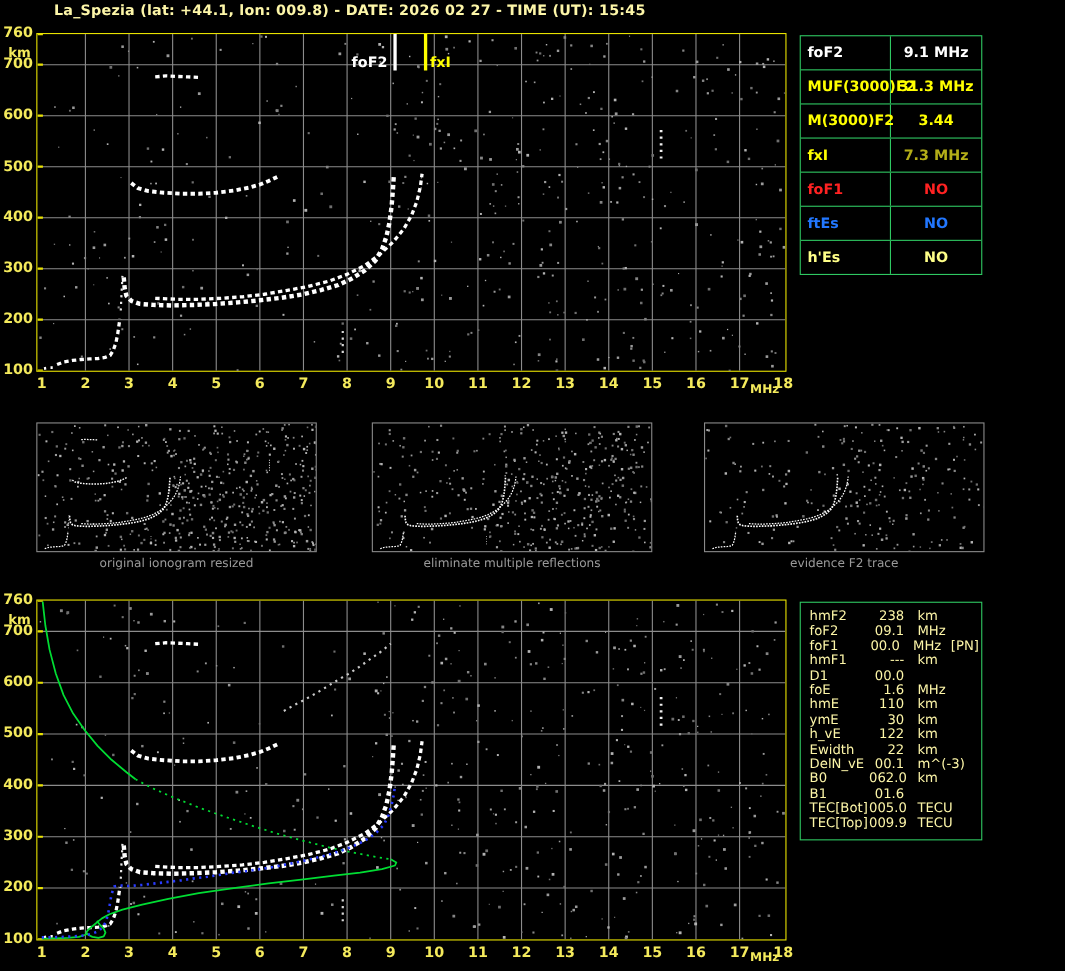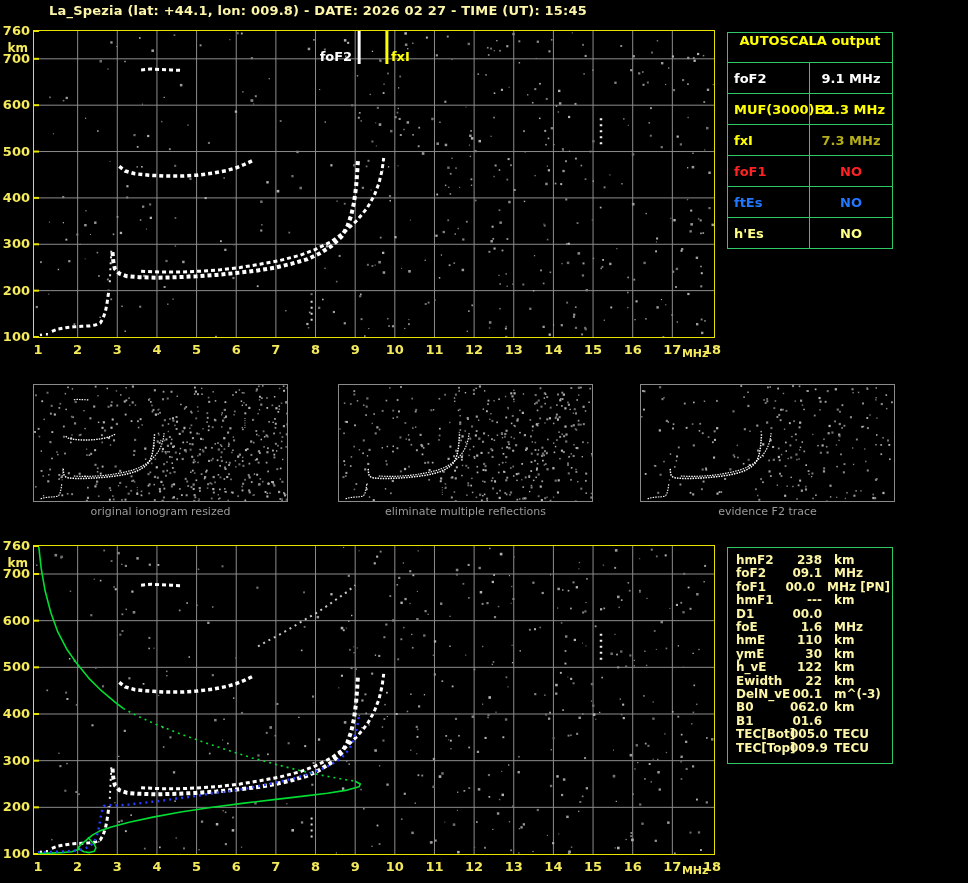--- a/index.html
+++ b/index.html
@@ -19,21 +19,21 @@
                   font:bold 13px "DejaVu Sans",sans-serif;border-bottom:1px solid #2fc862;}
   .as-row{display:flex;height:30px;border-bottom:1px solid #2fc862;}
   .as-row:last-child{border-bottom:none;justify-content:space-between;}
   .as-label{width:82px;border-right:1px solid #2fc862;display:flex;align-items:center;
             padding-left:6px;font:bold 13px "DejaVu Sans",sans-serif;box-sizing:border-box;}
   .as-value{flex:1;display:flex;align-items:center;justify-content:center;font:bold 13px "DejaVu Sans",sans-serif;}
   .aiptable{position:absolute;left:727px;top:547px;width:164px;border:1px solid #2fc862;background:#000;}
   .aip-header{height:29px;line-height:29px;text-align:center;color:#fdf6a8;
               font:13px "DejaVu Sans",sans-serif;border-bottom:1px solid #2fc862;}
   .aip-body{padding:6px 2px 8px 8px;color:#fdf6a8;font:12px/13.4px "DejaVu Sans",sans-serif;}
-  .aip-row{display:flex;white-space:nowrap;font-weight:bold;}
+  .aip-row{display:flex;white-space:nowrap;}
   .aip-label{width:54px;}
   .aip-value{width:32px;text-align:right;}
   .aip-unit{margin-left:12px;width:34px;}
   .aip-note{margin-left:2px;}
   .thumb{position:absolute;top:384px;width:253px;height:116px;border:1px solid #8a8a8a;background:#000;}
   .thumb-caption{position:absolute;top:505px;width:255px;text-align:center;
                  color:#9a9a9a;font:11px "DejaVu Sans",sans-serif;}
 </style>
 </head>
 <body>
@@ -1135,29 +1135,32 @@
       <span class="xlab" style="left: 500.765px; top: 859px;">13</span>
       <span class="xlab" style="left: 540.412px; top: 859px;">14</span>
       <span class="xlab" style="left: 580.059px; top: 859px;">15</span>
       <span class="xlab" style="left: 619.706px; top: 859px;">16</span>
       <span class="xlab" style="left: 659.353px; top: 859px;">17</span>
       <span class="xlab" style="left: 699px; top: 859px;">18</span>
       <span class="xunit" style="left: 681.934px; top: 864px;">MHz</span>
     </div>
 
   <div class="astable">
-    <div class="astable-header">AUTOSCALA output</div>
     <div id="astable-rows">
         <div class="as-row">
           <div class="as-label" style="color: rgb(255, 255, 255);">foF2</div>
           <div class="as-value" style="color: rgb(255, 255, 255);">9.1 MHz</div>
         </div>
         <div class="as-row">
           <div class="as-label" style="color: rgb(255, 255, 0);">MUF(3000)F2</div>
           <div class="as-value" style="color: rgb(255, 255, 0);">31.3 MHz</div>
+        </div>
+        <div class="as-row">
+          <div class="as-label" style="color: rgb(255, 255, 0);">M(3000)F2</div>
+          <div class="as-value" style="color: rgb(255, 255, 0);">3.44</div>
         </div>
         <div class="as-row">
           <div class="as-label" style="color: rgb(255, 255, 0);">fxI</div>
           <div class="as-value" style="color: rgb(180, 174, 24);">7.3 MHz</div>
         </div>
         <div class="as-row">
           <div class="as-label" style="color: rgb(255, 34, 34);">foF1</div>
           <div class="as-value" style="color: rgb(255, 34, 34);">NO</div>
         </div>
         <div class="as-row">

